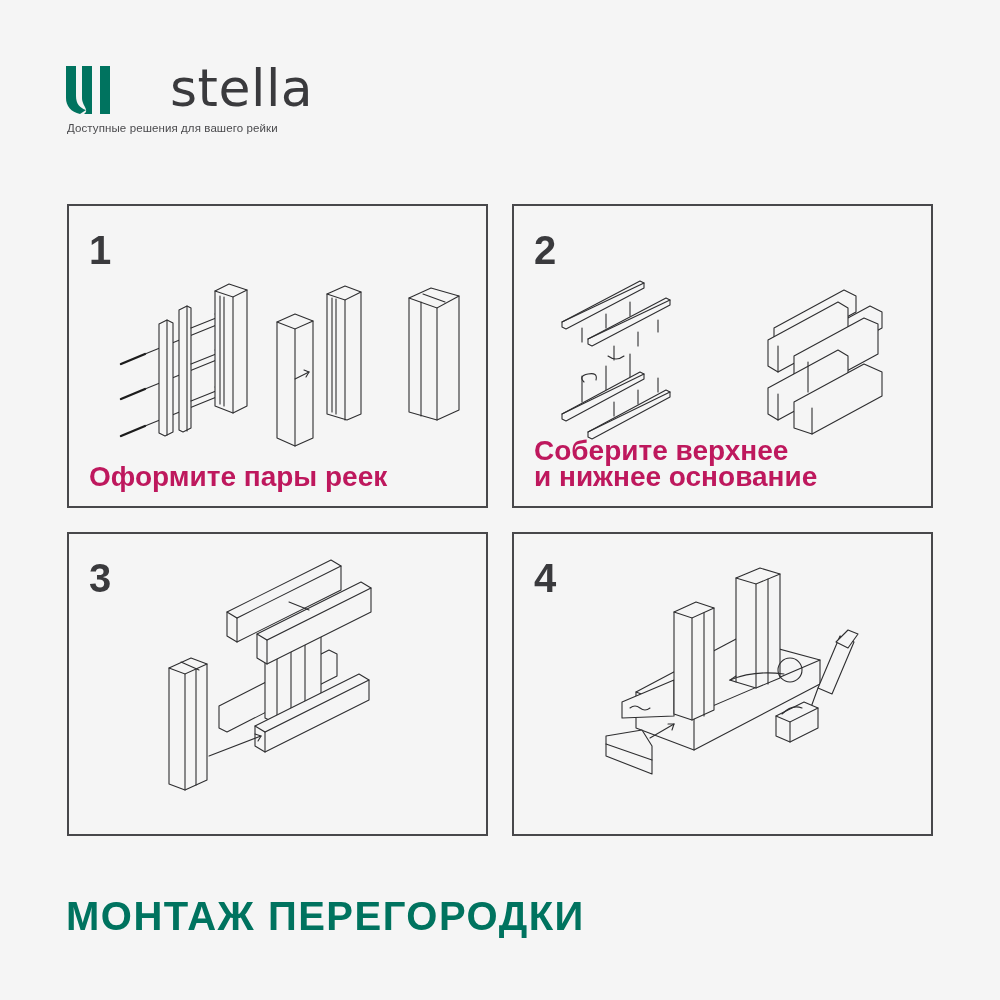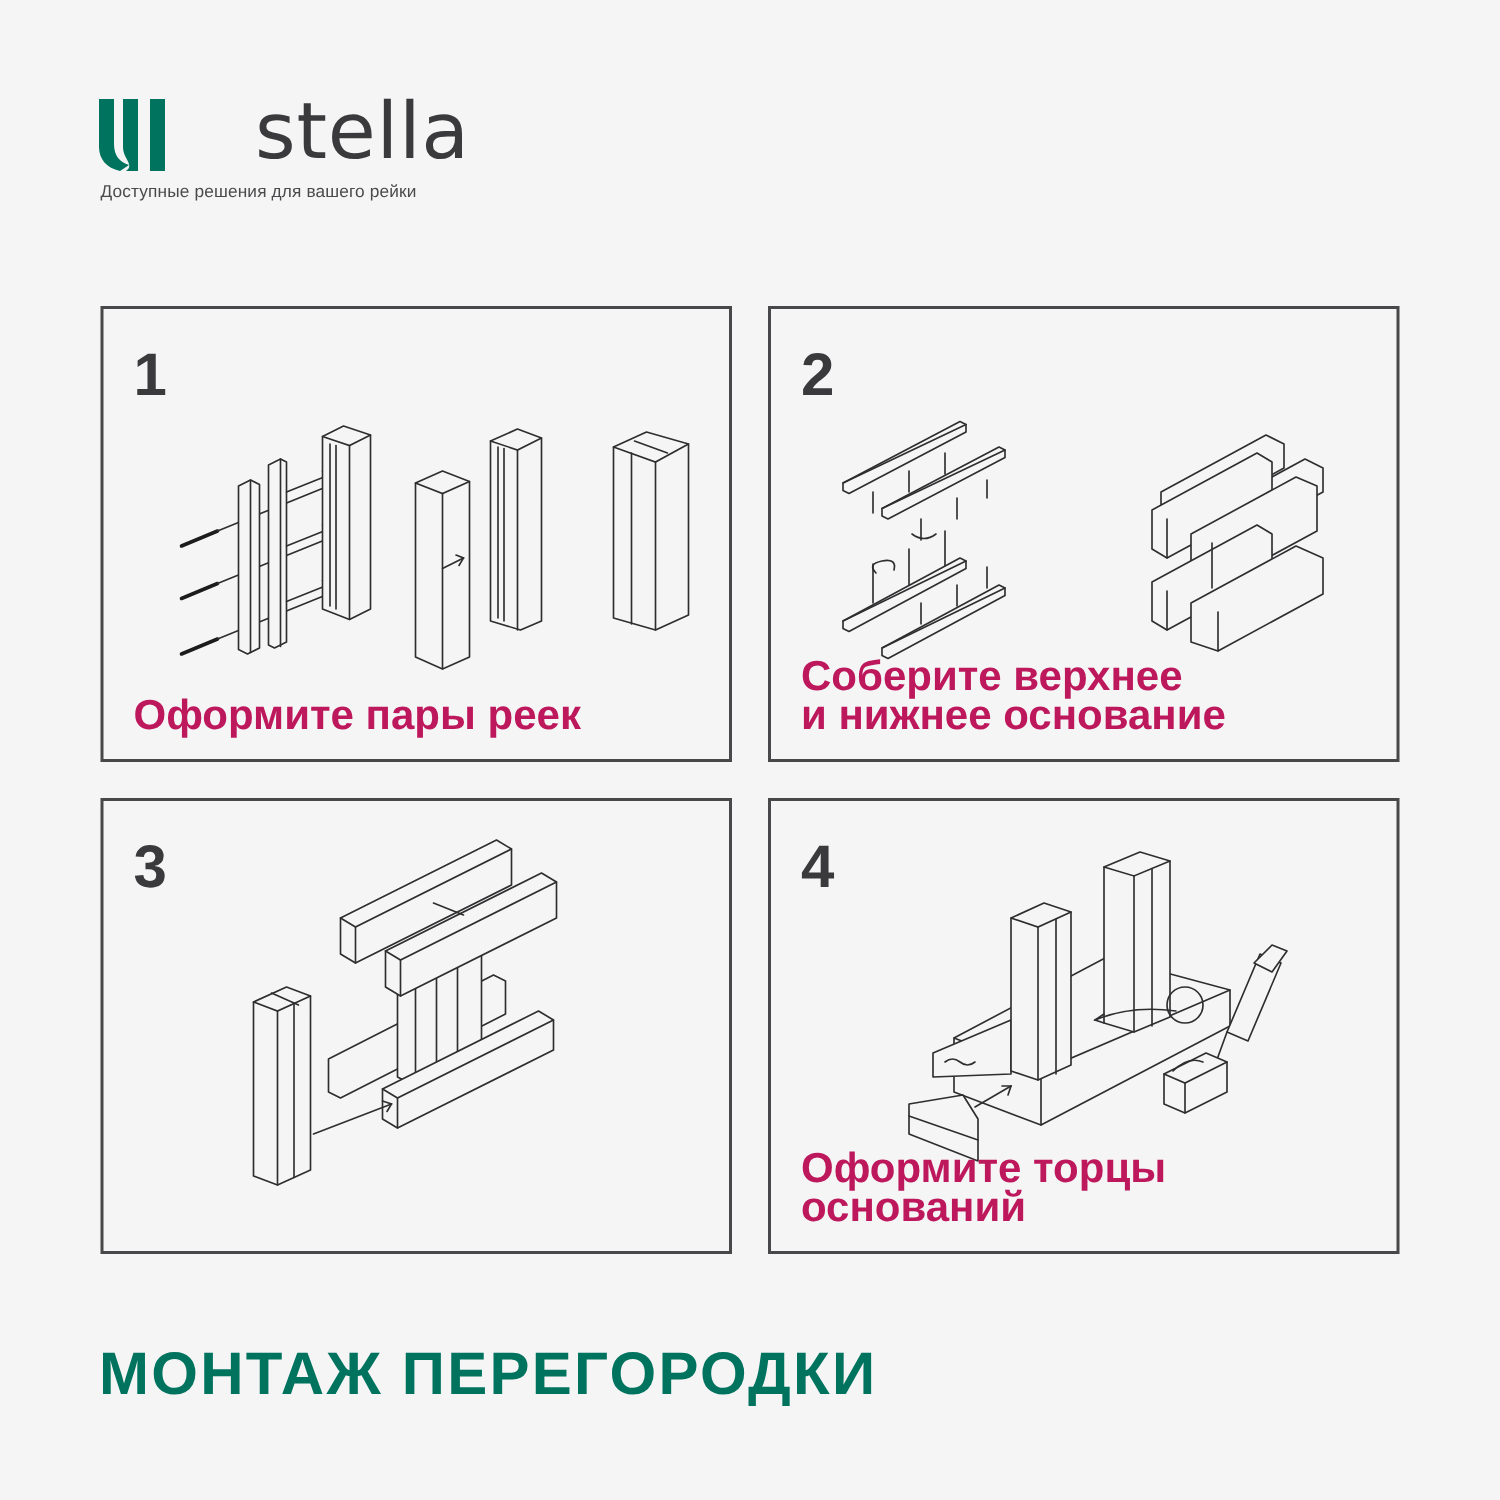--- a/index.html
+++ b/index.html
@@ -249,16 +249,15 @@
       <line class="l" x1="276" y1="188" x2="276" y2="208"></line>
       <path class="l" d="M268 180 q10 -10 20 -6"></path>
 
       <polygon class="s" points="92,202 128,196 138,212 138,240 92,222"></polygon>
       <line class="l" x1="92" y1="210" x2="138" y2="226"></line>
       <line class="l" x1="136" y1="204" x2="160" y2="190"></line>
       <polyline class="l" points="154,190 160,190 158,196"></polyline>
     </svg>
   </div>
   <div class="panel-num">4</div>
-  <div class="panel-caption">Оформите торцы оснований</div>
 </div>
 
 <div class="title">МОНТАЖ ПЕРЕГОРОДКИ</div>
 
 </body></html>

